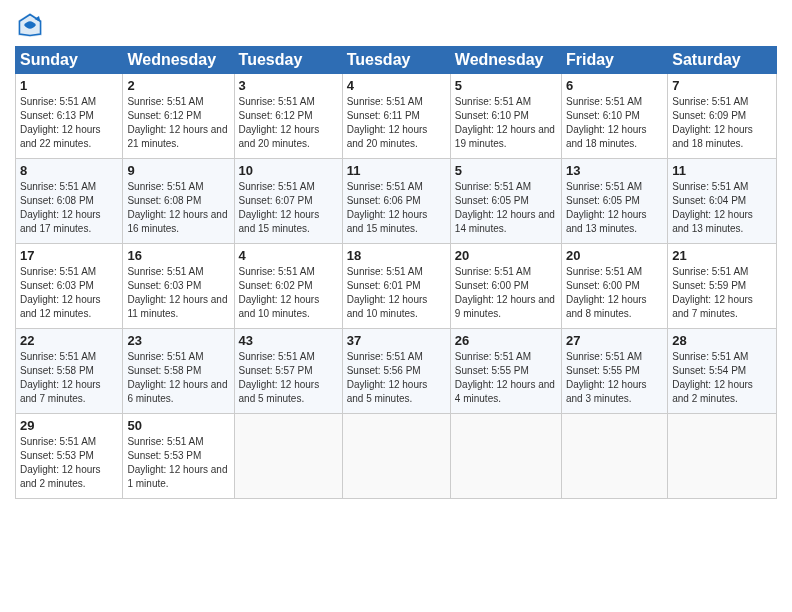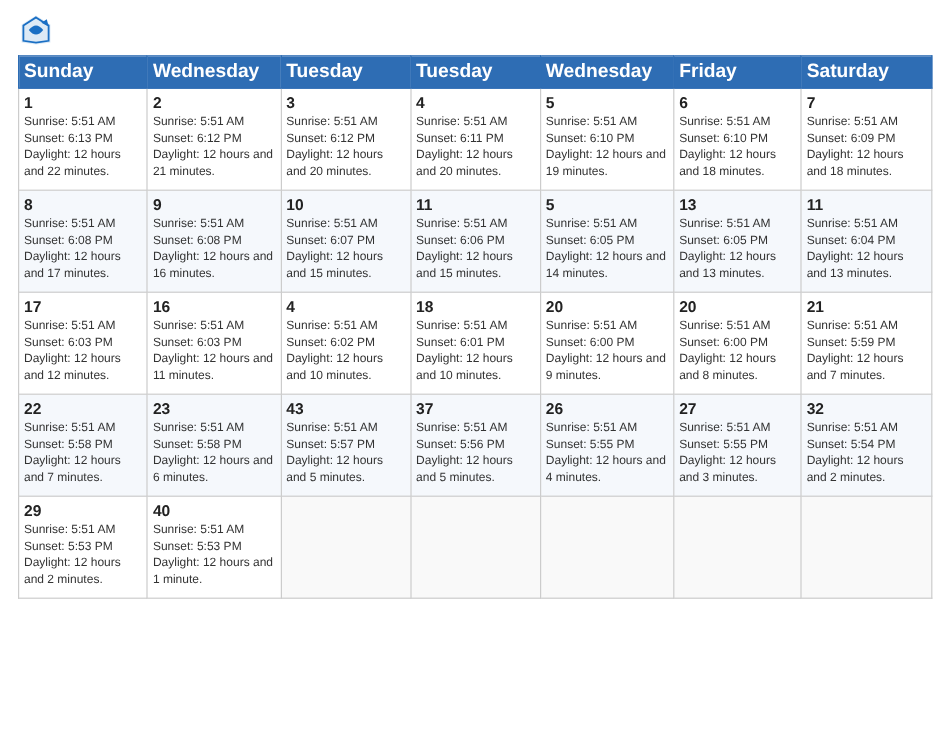--- a/index.html
+++ b/index.html
@@ -235,31 +235,31 @@
           </td>
           <td>
             <span class="day-num">26</span>
             <div class="day-info">Sunrise: 5:51 AM<br>Sunset: 5:55 PM<br>Daylight: 12 hours and 4 minutes.</div>
           </td>
           <td>
             <span class="day-num">27</span>
             <div class="day-info">Sunrise: 5:51 AM<br>Sunset: 5:55 PM<br>Daylight: 12 hours and 3 minutes.</div>
           </td>
           <td>
-            <span class="day-num">32</span>
+            <span class="day-num">28</span>
             <div class="day-info">Sunrise: 5:51 AM<br>Sunset: 5:54 PM<br>Daylight: 12 hours and 2 minutes.</div>
           </td>
         </tr>
         <tr>
           <td>
             <span class="day-num">29</span>
             <div class="day-info">Sunrise: 5:51 AM<br>Sunset: 5:53 PM<br>Daylight: 12 hours and 2 minutes.</div>
           </td>
           <td>
-            <span class="day-num">40</span>
+            <span class="day-num">50</span>
             <div class="day-info">Sunrise: 5:51 AM<br>Sunset: 5:53 PM<br>Daylight: 12 hours and 1 minute.</div>
           </td>
           <td class="empty"></td>
           <td class="empty"></td>
           <td class="empty"></td>
           <td class="empty"></td>
           <td class="empty"></td>
         </tr>
       </tbody>
   </table>

